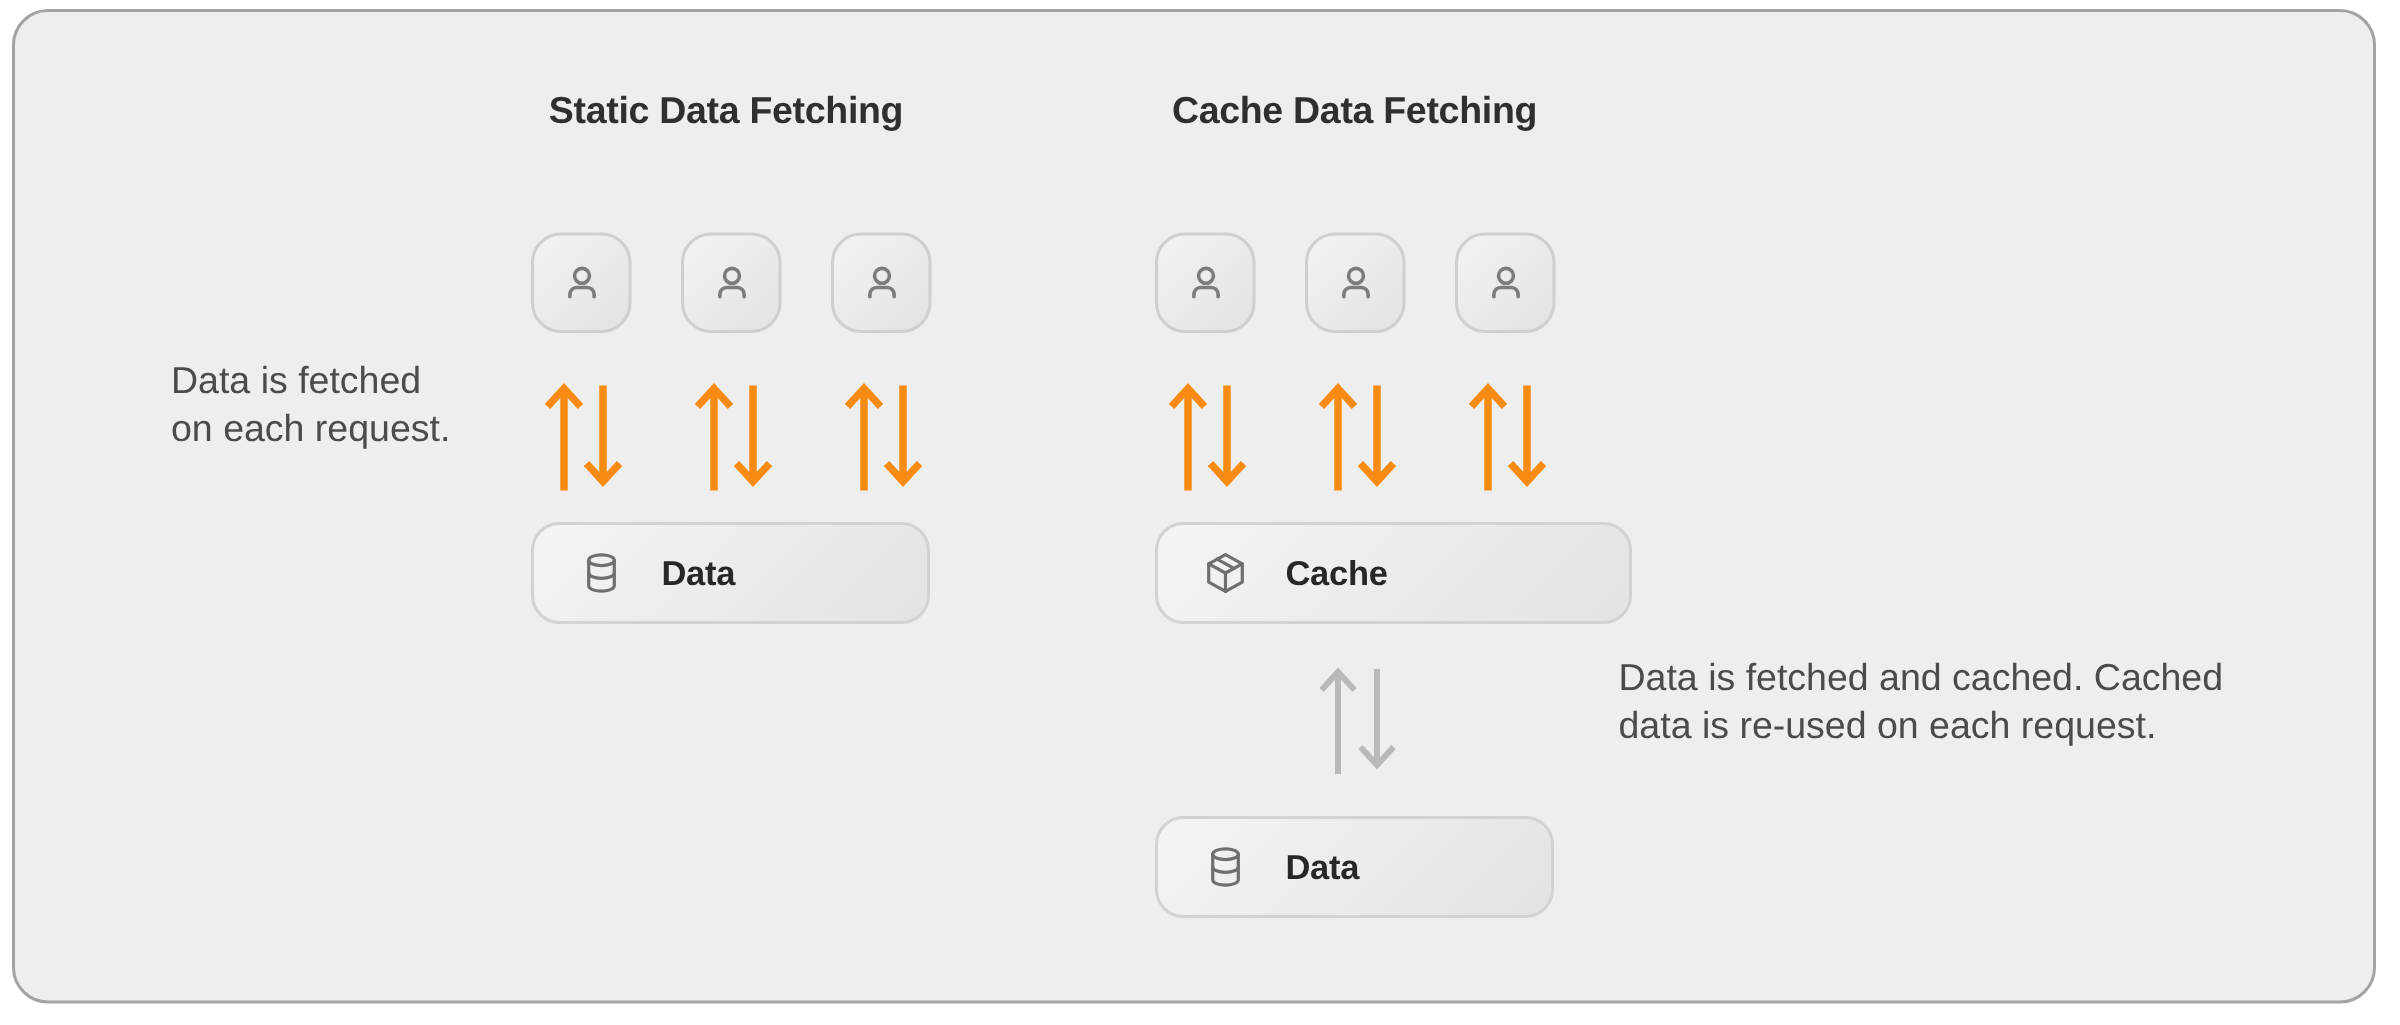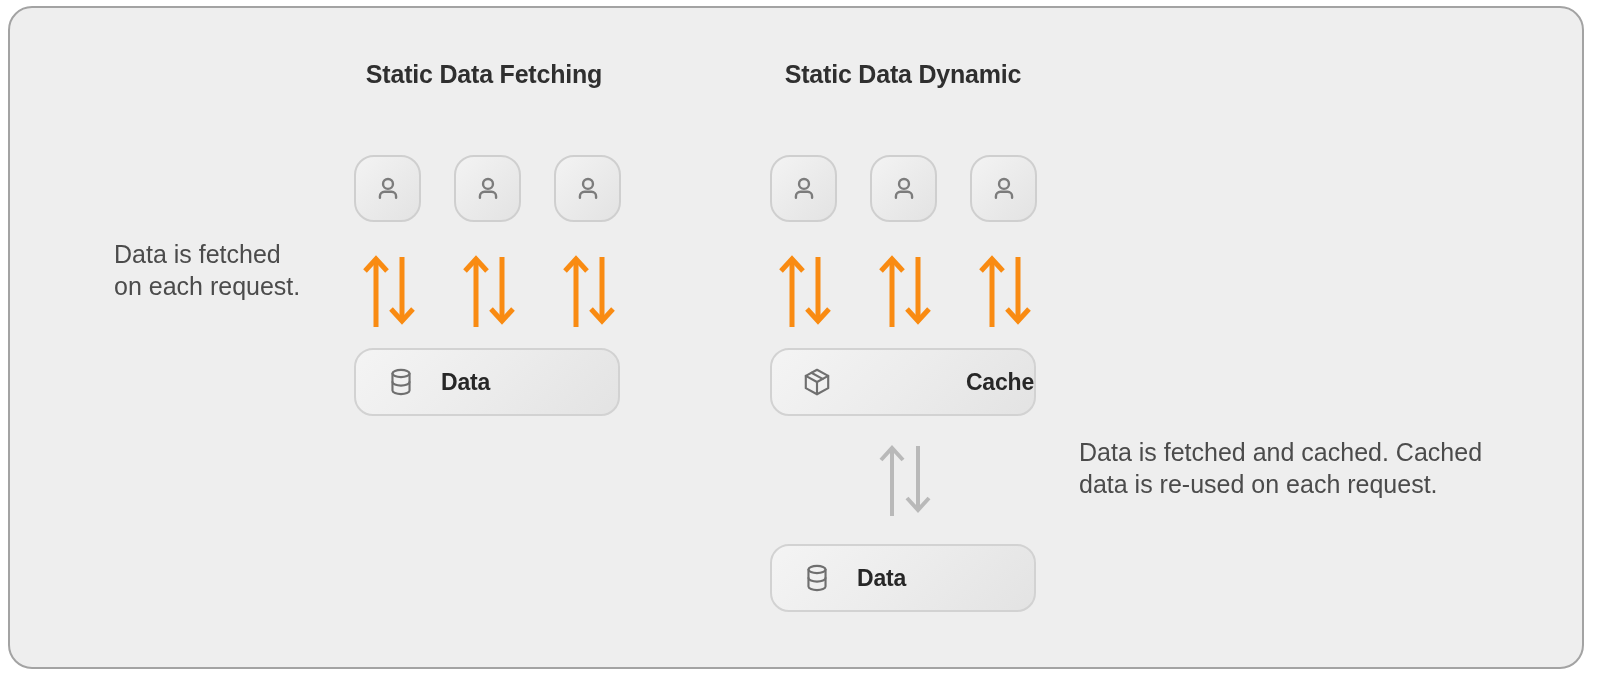--- a/index.html
+++ b/index.html
@@ -92,21 +92,21 @@
   .arrow-pair { position: absolute; width: 54px; height: 80px; }
   .arrow-pair svg { display: block; }
 </style>
 </head>
 <body>
 
 <div id="diagram-frame">
 
   <div class="col-title" id="title-dynamic">Static Data Fetching</div>
 
-  <div class="col-title" id="title-static">Static Data Dynamic</div>
+  <div class="col-title" id="title-static">Cache Data Fetching</div>
 
   <div class="caption" id="caption-left">Data is fetched
 on each request.</div>
 
   <div class="caption" id="caption-right">Data is fetched and cached. Cached
 data is re-used on each request.</div>
 
   <div class="avatar" style="left:344px; top:147px;">
     <span>
       <svg width="34" height="34" viewBox="0 0 24 24" fill="none" stroke="#7c7c7c" stroke-width="1.7" stroke-linecap="round" stroke-linejoin="round">
@@ -235,21 +235,21 @@
           <path d="M16 76 V9"></path>
           <path d="M5 20 L16 8 L27 20"></path>
         </g>
       <g>
           <path d="M42 6 V69"></path>
           <path d="M31 58 L42 70 L53 58"></path>
         </g>
     </svg>
   </div>
 
-  <div class="store-box" style="left:760px; top:340px; width:266px;justify-content:space-between;">
+  <div class="store-box" style="left:760px; top:340px; width:318px;">
     <span class="store-icon">
       <svg width="32" height="32" viewBox="0 0 24 24" fill="none" stroke="#6f6f6f" stroke-width="1.6" stroke-linecap="round" stroke-linejoin="round">
         <path d="M20.4 7.4v9.2L12 21.2 3.6 16.6V7.4L12 2.8z"></path>
         <path d="M3.6 7.4 12 12l8.4-4.6"></path>
         <path d="M12 12v9.2"></path>
         <path d="M7.8 5.1 16.2 9.7"></path>
       </svg>
     </span>
     <span class="store-label">Cache</span>
   </div>

